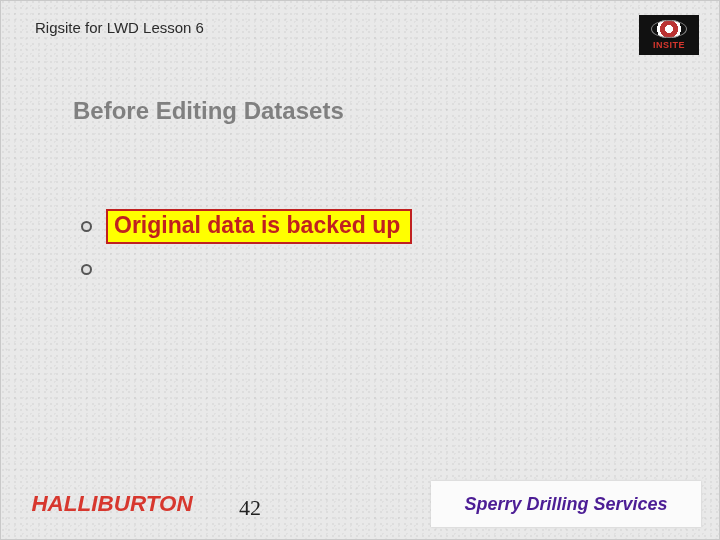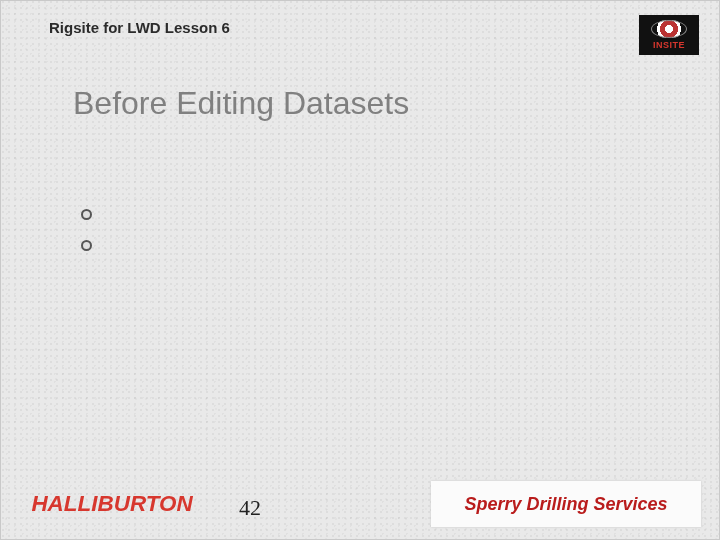--- a/index.html
+++ b/index.html
@@ -19,24 +19,23 @@
       radial-gradient(circle at 70% 60%, rgba(0,0,0,0.04) 1px, transparent 1px),
       radial-gradient(circle at 50% 80%, rgba(0,0,0,0.03) 1px, transparent 1px),
       #e9e9e9;
     background-size: 6px 6px, 8px 8px, 10px 10px;
     box-sizing: border-box;
     border: 1px solid #c9c9c9;
   }
   .header-label {
     position: absolute;
     top: 18px;
-    left: 48px;
+    left: 34px;
     font-size: 15px;
     color: #2b2b2b;
-    font-weight: bold;
   }
   .insite-logo {
     position: absolute;
     top: 14px;
     right: 20px;
     width: 60px;
     height: 40px;
     background: #111;
     display: flex;
     flex-direction: column;
@@ -59,24 +58,24 @@
     box-shadow: inset 0 0 0 1px #888;
   }
   .insite-logo .label {
     font-size: 9px;
     font-weight: bold;
     color: #d7372e;
     letter-spacing: 0.5px;
   }
   .title {
     position: absolute;
-    top: 84px;
+    top: 96px;
     left: 72px;
-    font-size: 32px;
-    font-weight: normal;
+    font-size: 24px;
+    font-weight: bold;
     color: #808080;
     font-family: Tahoma, Arial, sans-serif;
   }
   .subtitle {
     position: absolute;
     top: 156px;
     left: 68px;
     font-size: 26px;
     font-weight: bold;
     color: #111;
@@ -143,21 +142,21 @@
     display: flex;
     align-items: center;
     justify-content: center;
     box-shadow: 0 0 2px rgba(0,0,0,0.15);
   }
   .sperry-box span {
     font-family: Arial, sans-serif;
     font-size: 18px;
     font-weight: 900;
     font-style: italic;
-    color: #b91c1c;
+    color: #4c1d95;
     letter-spacing: 0px;
   }
 </style>
 </head>
 <body>
 
 <div class="slide">
 
   <div class="header-label">Rigsite for LWD Lesson 6</div>
 
@@ -165,20 +164,21 @@
     <div class="eye"></div>
     <div class="label">INSITE</div>
   </div>
 
   <div class="title">Before Editing Datasets</div>
 
 
   <div class="bullets">
     <div class="bullet highlight">
       <span class="dot"></span>
+      <span class="text">Original data is backed up</span>
     </div>
     <div class="bullet">
       <span class="dot"></span>
     </div>
   </div>
 
   <div class="halliburton">HALLIBURTON</div>
 
   <div class="page-num">42</div>
 

